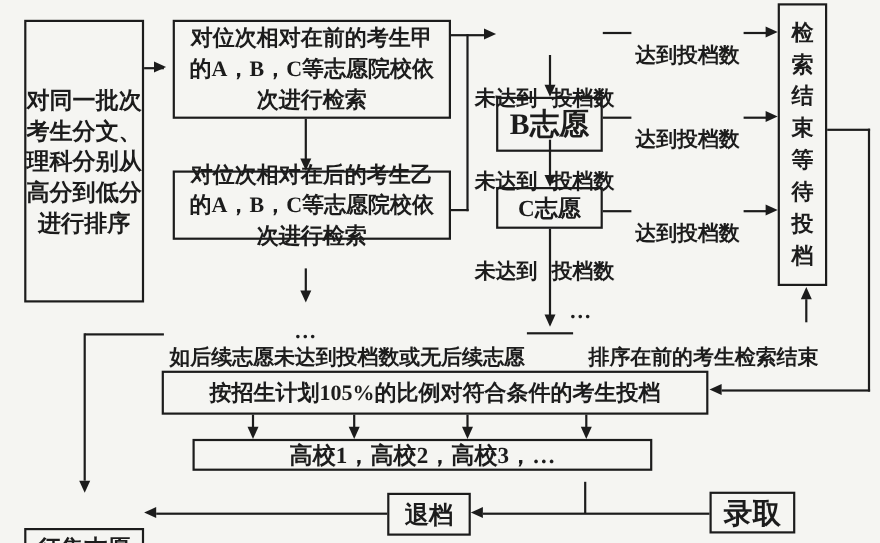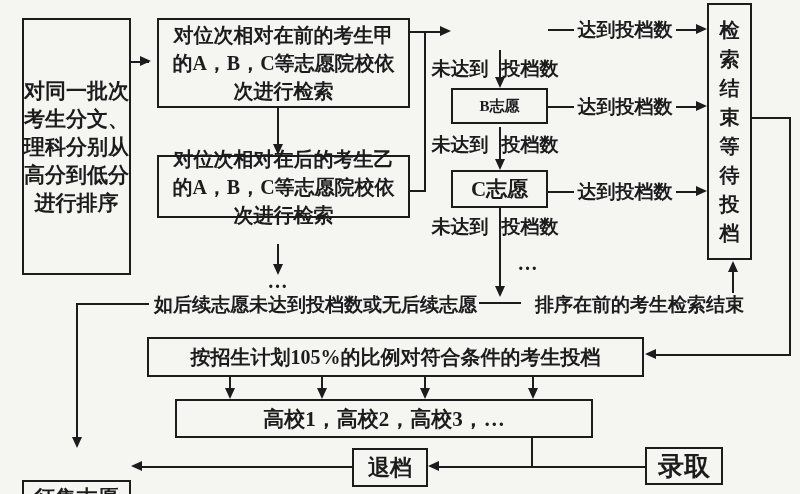--- a/index.html
+++ b/index.html
@@ -22,21 +22,21 @@
     text-align:center;
     font-size:20px;font-weight:600;
     background:transparent;
   }
   .multiline{white-space:pre-line;line-height:28px;}
   .vtext{white-space:pre-line;line-height:29px;font-size:20px;}
   .lbl{
     position:absolute;
     display:flex;align-items:center;justify-content:center;
     text-align:center;white-space:nowrap;
-    font-size:19px;font-weight:600;height:22px;
+    font-size:19px;font-weight:600;height:22px;margin-top:20px;
   }
   .hl{position:absolute;height:2px;background:var(--ink,#1c1c1c);}
   .vl{position:absolute;width:2px;background:var(--ink,#1c1c1c);}
   .ah{position:absolute;width:0;height:0;}
   .ah-r{border-top:5px solid transparent;border-bottom:5px solid transparent;border-left:11px solid var(--ink,#1c1c1c);}
   .ah-l{border-top:5px solid transparent;border-bottom:5px solid transparent;border-right:11px solid var(--ink,#1c1c1c);}
   .ah-d{border-left:5px solid transparent;border-right:5px solid transparent;border-top:11px solid var(--ink,#1c1c1c);}
   .ah-u{border-left:5px solid transparent;border-right:5px solid transparent;border-bottom:11px solid var(--ink,#1c1c1c);}
   .dots{font-weight:700;font-size:20px;letter-spacing:1px;}
   .admit-text{font-size:26px;font-weight:700;}
@@ -54,36 +54,36 @@
 
   <div class="bx multiline" style="left:157px;top:18px;width:253px;height:90px;">对位次相对在前的考生甲
 的A，B，C等志愿院校依
 次进行检索</div>
 
   <div class="bx multiline" style="left:157px;top:155px;width:253px;height:63px;">对位次相对在后的考生乙
 的A，B，C等志愿院校依
 次进行检索</div>
 
 
-  <div class="bx" style="left:451px;top:88px;width:97px;height:36px;font-size:15px;">B志愿</div>
+  <div class="bx" style="left:451px;top:88px;width:97px;height:50px;font-size:27px;">B志愿</div>
 
   <div class="bx" style="left:451px;top:170px;width:97px;height:38px;font-size:21px;">C志愿</div>
 
   <div class="bx vtext" style="left:707px;top:3px;width:45px;height:257px;">检
 索
 结
 束
 等
 待
 投
 档</div>
 
   <div class="bx" style="left:147px;top:337px;width:497px;height:40px;">按招生计划105%的比例对符合条件的考生投档</div>
 
-  <div class="bx" style="left:175px;top:399px;width:418px;height:39px;font-size:21px;">高校1，高校2，高校3，…</div>
+  <div class="bx" style="left:175px;top:399px;width:418px;height:29px;font-size:21px;">高校1，高校2，高校3，…</div>
 
   <div class="bx" style="left:22px;top:448px;width:109px;height:35px;font-size:21px;margin-top:32px;">征集志愿</div>
 
   <div class="bx admit-text" style="left:645px;top:447px;width:78px;height:38px;">录取</div>
 
   <div class="bx" style="left:352px;top:448px;width:76px;height:39px;font-size:22px;">退档</div>
 
 
   <div class="lbl" style="left:570px;top:19px;width:110px;">达到投档数</div>
   <div class="lbl" style="left:570px;top:96px;width:110px;">达到投档数</div>

